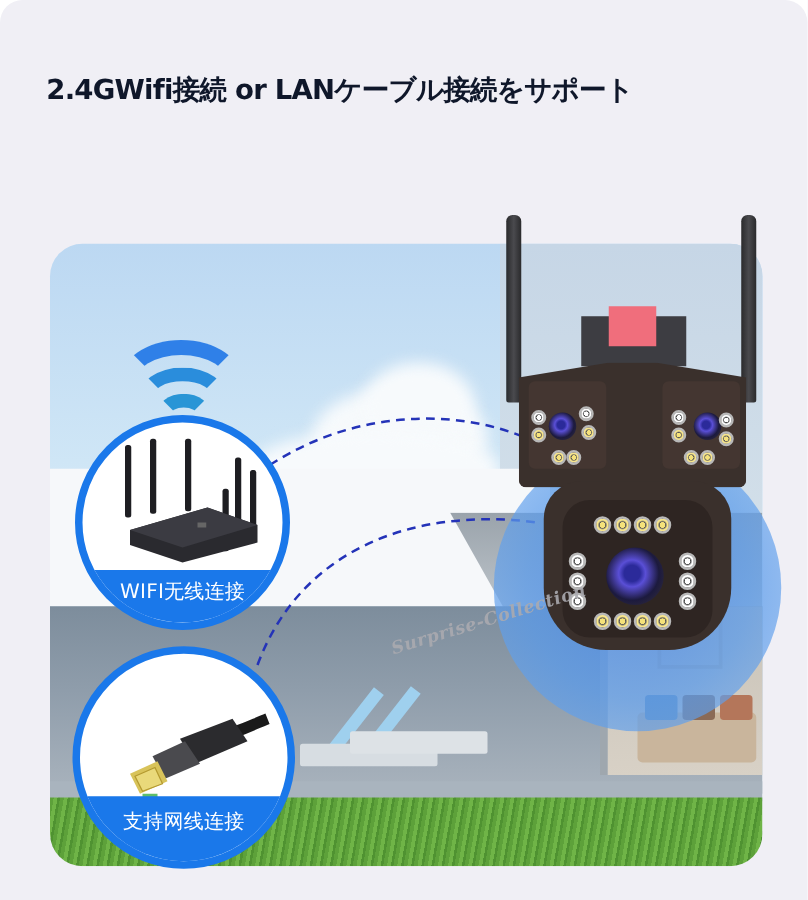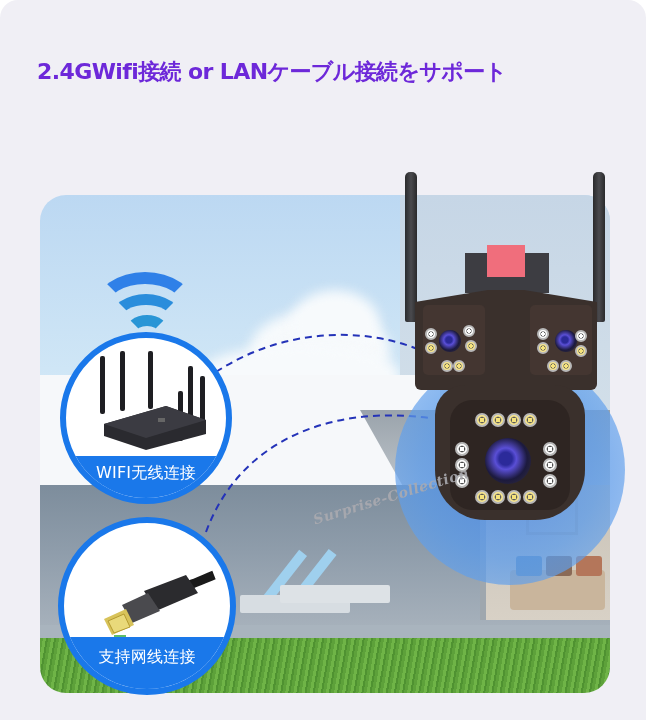--- a/index.html
+++ b/index.html
@@ -4,21 +4,21 @@
 <style>
   * { box-sizing: border-box; margin: 0; padding: 0; }
   html, body { width: 646px; height: 720px; background: #ffffff; overflow: hidden; }
   body { font-family: "DejaVu Sans", "Liberation Sans", sans-serif; }
   .page {
     position: absolute; left: 0; top: 0; width: 646px; height: 720px;
     background: #f0eff5; border-radius: 18px 18px 0 0;
   }
   .headline {
     position: absolute; left: 37px; font-size: 22px; font-weight: bold;
-    color: #6d28d9; letter-spacing: -0.6px; white-space: nowrap;
+    color: #0f172a; letter-spacing: -0.6px; white-space: nowrap;
   }
   .h1 { top: 57px; }
   .h2 { top: 103px; }
 
   .scene {
     position: absolute; left: 40px; top: 195px; width: 570px; height: 498px;
     border-radius: 26px; overflow: hidden;
     background: linear-gradient(180deg, #bcd8f2 0%, #cfe6f6 35%, #e4f2f9 60%, #f4f8fb 100%);
   }
   .cloud { position: absolute; background: #f7fafc; border-radius: 50%; filter: blur(6px); }

